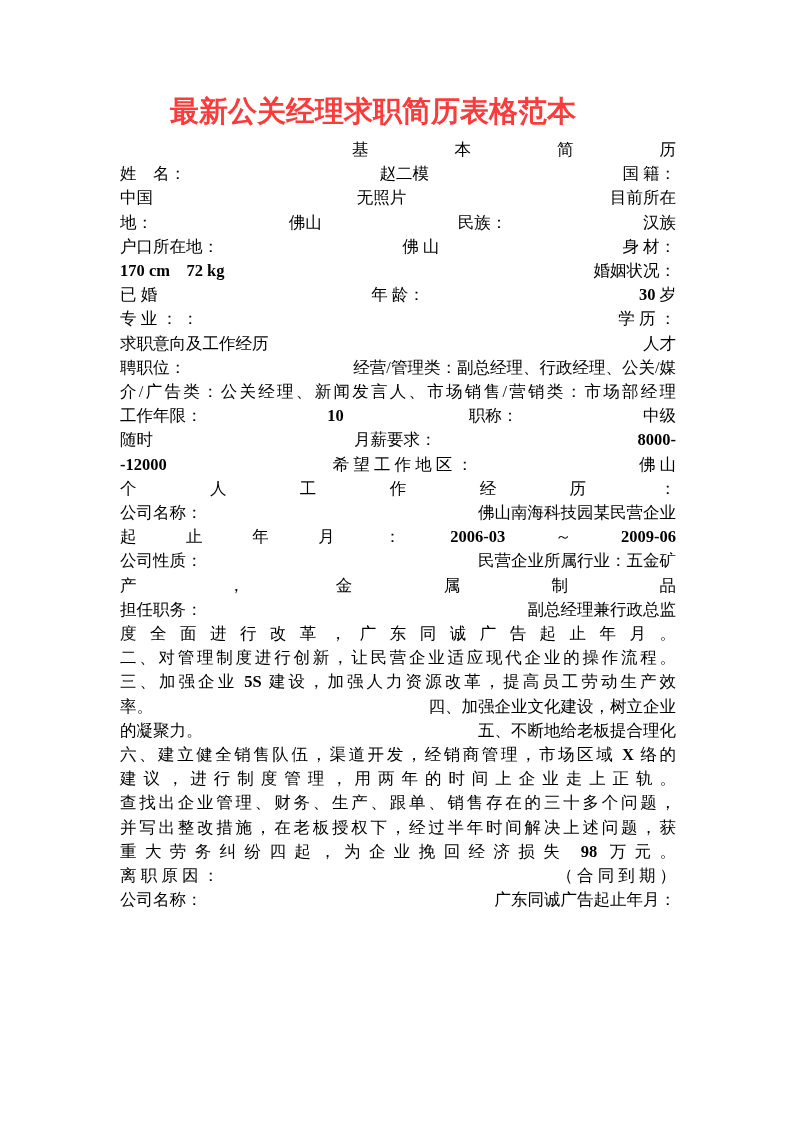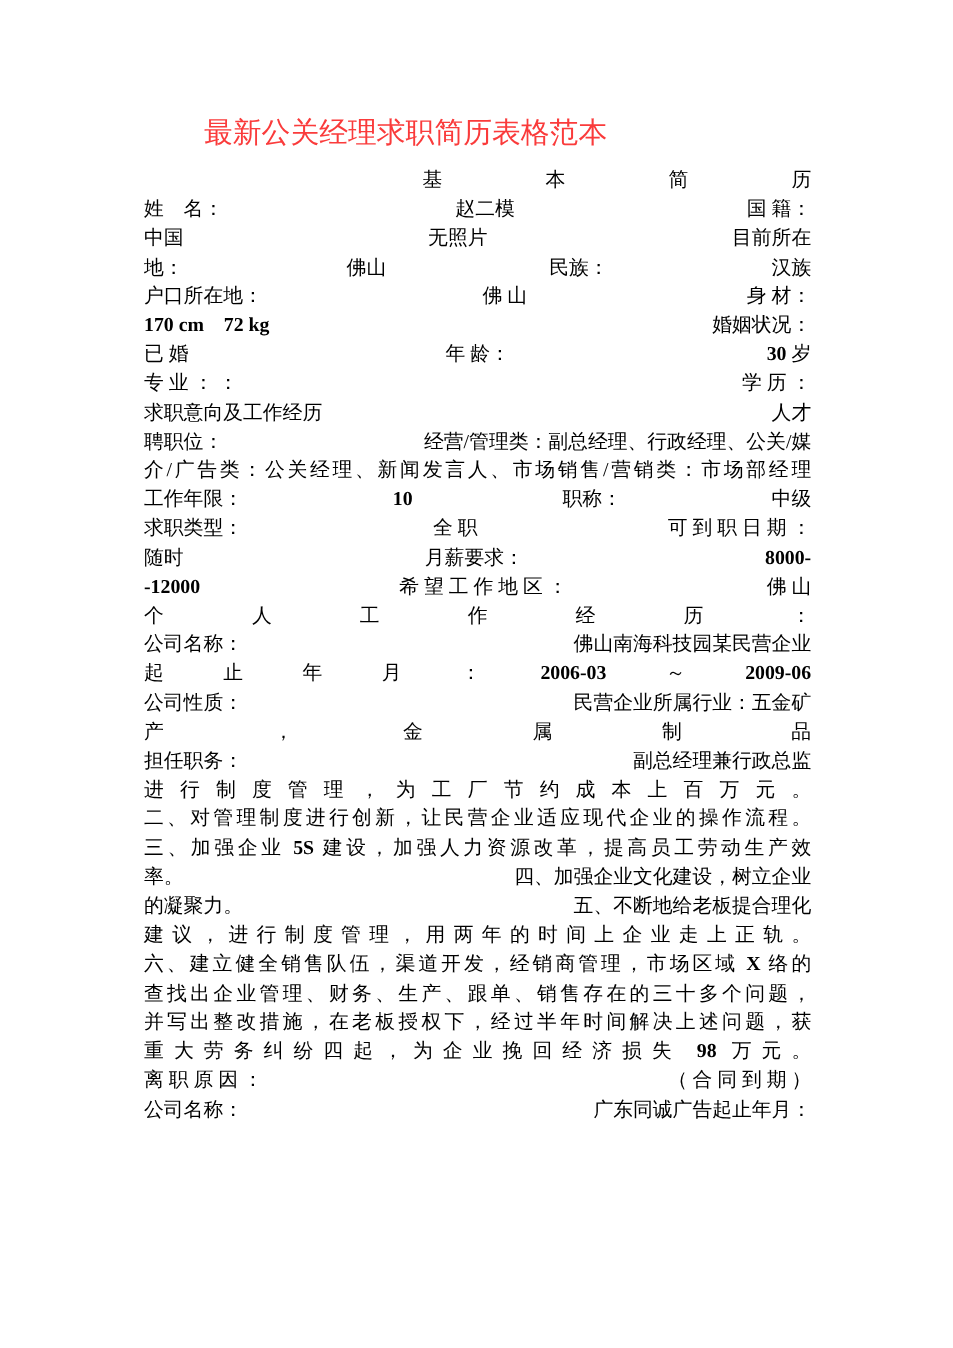--- a/index.html
+++ b/index.html
@@ -11,23 +11,23 @@
     overflow: hidden;
   }
   .doc {
     box-sizing: border-box;
     width: 794px;
     padding: 94px 118px 0 120px;
     font-family: "Liberation Serif", "DejaVu Serif", serif;
     color: #000000;
   }
   .title {
-    font-size: 24px;
+    font-size: 29px;
     line-height: 35px;
-    font-weight: normal;
+    font-weight: bold;
     margin: 0 0 9px 0;
     padding-left: 50px;
     white-space: nowrap;
   }
   .lines {
     font-size: 16.5px;
     line-height: 24.2px;
   }
   .line.between {
     display: flex;
@@ -102,25 +102,20 @@
         <span class="seg"><span>经营/管理类：副总经理、行政经理、公关/媒</span></span>
       </div>
       <div class="line fill"><span class="seg"><span>介/广告类：公关经理、新闻发言人、市场销售/营销类：市场部经理</span></span></div>
       <div class="line between">
         <span class="seg"><span>工作年限：</span></span>
         <span class="seg"><span class="b">10</span></span>
         <span class="seg"><span>职称：</span></span>
         <span class="seg"><span>中级</span></span>
       </div>
       <div class="line between">
-        <span class="seg"><span>求职类型：</span></span>
-        <span class="seg"><span>全 职</span></span>
-        <span class="seg"><span>可 到 职 日 期 ：</span></span>
-      </div>
-      <div class="line between">
         <span class="seg"><span>随时</span></span>
         <span class="seg"><span>月薪要求：</span></span>
         <span class="seg"><span class="b">8000-</span></span>
       </div>
       <div class="line between">
         <span class="seg"><span class="b">-12000</span></span>
         <span class="seg"><span>希 望 工 作 地 区 ：</span></span>
         <span class="seg"><span>佛 山</span></span>
       </div>
       <div class="line between">
@@ -155,33 +150,33 @@
         <span class="seg"><span>，</span></span>
         <span class="seg"><span>金</span></span>
         <span class="seg"><span>属</span></span>
         <span class="seg"><span>制</span></span>
         <span class="seg"><span>品</span></span>
       </div>
       <div class="line between">
         <span class="seg"><span>担任职务：</span></span>
         <span class="seg"><span>副总经理兼行政总监</span></span>
       </div>
-      <div class="line fill"><span class="seg"><span>进行制度管理，为工厂节约成本上百万元。</span></span></div>
+      <div class="line fill"><span class="seg"><span>度全面进行改革，广东同诚广告起止年月。</span></span></div>
       <div class="line fill"><span class="seg"><span>二、对管理制度进行创新，让民营企业适应现代企业的操作流程。</span></span></div>
       <div class="line fill"><span class="seg"><span>三、加强企业 </span><span class="b">5S</span><span> 建设，加强人力资源改革，提高员工劳动生产效</span></span></div>
       <div class="line between">
         <span class="seg"><span>率。</span></span>
         <span class="seg"><span>四、加强企业文化建设，树立企业</span></span>
       </div>
       <div class="line between">
         <span class="seg"><span>的凝聚力。</span></span>
         <span class="seg"><span>五、不断地给老板提合理化</span></span>
       </div>
+      <div class="line fill"><span class="seg"><span>六、建立健全销售队伍，渠道开发，经销商管理，市场区域 </span><span class="b">X</span><span> 络的</span></span></div>
       <div class="line fill"><span class="seg"><span>建议，进行制度管理，用两年的时间上企业走上正轨。</span></span></div>
-      <div class="line fill"><span class="seg"><span>六、建立健全销售队伍，渠道开发，经销商管理，市场区域 </span><span class="b">X</span><span> 络的</span></span></div>
       <div class="line fill"><span class="seg"><span>查找出企业管理、财务、生产、跟单、销售存在的三十多个问题，</span></span></div>
       <div class="line fill"><span class="seg"><span>并写出整改措施，在老板授权下，经过半年时间解决上述问题，获</span></span></div>
       <div class="line fill"><span class="seg"><span>重大劳务纠纷四起，为企业挽回经济损失 </span><span class="b">98</span><span> 万元。</span></span></div>
       <div class="line between">
         <span class="seg"><span>离 职 原 因 ：</span></span>
         <span class="seg"><span>（ 合 同 到 期 ）</span></span>
       </div>
       <div class="line between">
         <span class="seg"><span>公司名称：</span></span>
         <span class="seg"><span>广东同诚广告起止年月：</span></span>

